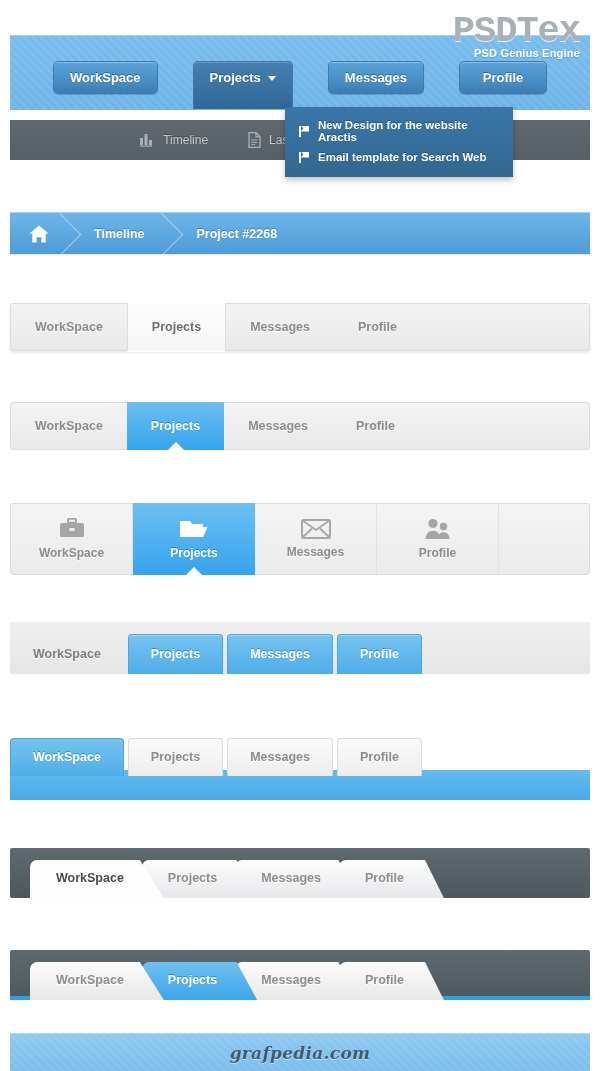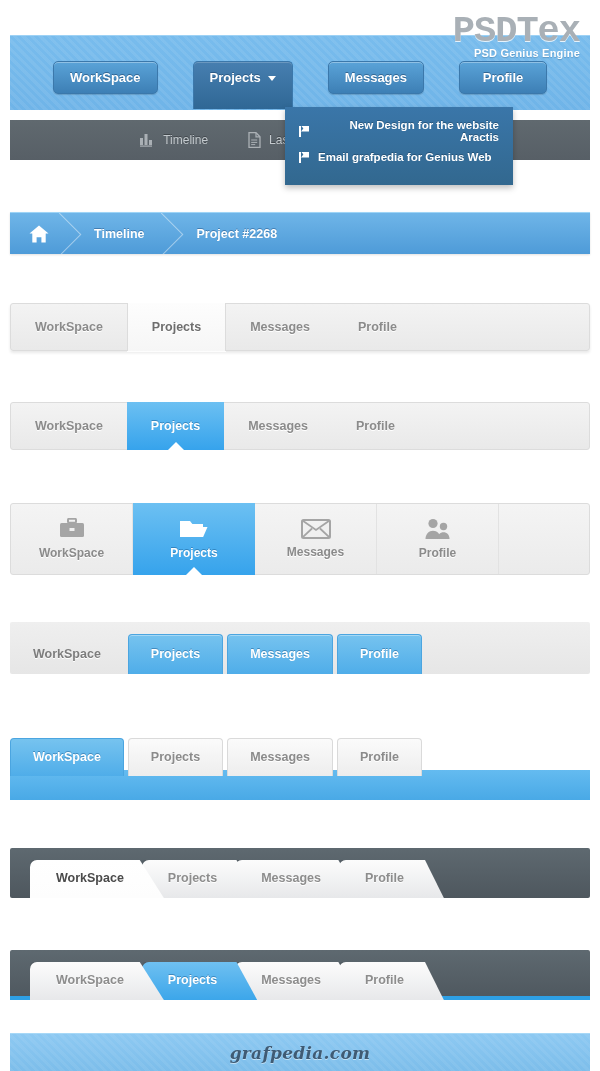--- a/index.html
+++ b/index.html
@@ -63,25 +63,24 @@
     box-shadow: inset 0 1px 0 rgba(255,255,255,.2);
   }
   .caret {
     display: inline-block; margin-left: 7px;
     border-left: 4px solid transparent; border-right: 4px solid transparent;
     border-top: 5px solid #fff; vertical-align: middle;
   }
 
   .dropdown {
     position: absolute; left: 285px; top: 107px;
-    width: 228px; padding: 8px 0 18px 0;
+    width: 228px; padding: 8px 0 10px 0;
     background: linear-gradient(#3a76a9, #32688f);
     box-shadow: 0 3px 6px rgba(0,0,0,.25);
     z-index: 5;
-    text-align: right;
   }
   .dd-item {
     display: flex; align-items: center; gap: 9px;
     padding: 4px 14px; font-size: 11.5px; font-weight: bold; color: #fff;
     text-shadow: 0 -1px 0 rgba(20,55,85,.5);
     cursor: pointer;
   }
   .flag-icon {
     width: 10px; height: 11px; position: relative; flex: none;
   }
@@ -359,21 +358,21 @@
     </div>
   </div>
 
   <div class="dropdown">
     <div class="dd-item">
       <span class="flag-icon"></span>
       <span>New Design for the website Aractis</span>
     </div>
     <div class="dd-item">
       <span class="flag-icon"></span>
-      <span>Email grafpedia for Genius Web</span>
+      <span>Email template for Search Web</span>
     </div>
   </div>
 
   <div class="crumbs">
     <div class="crumb home">
       <svg class="home-ico" viewBox="0 0 22 20">
         <path d="M11 1.5 1.5 9.6h2.8v8.9h4.3v-5.3h4.8v5.3h4.3V9.6h2.8z" fill="#ffffff"></path>
       </svg>
     </div>
     <div class="crumb">

